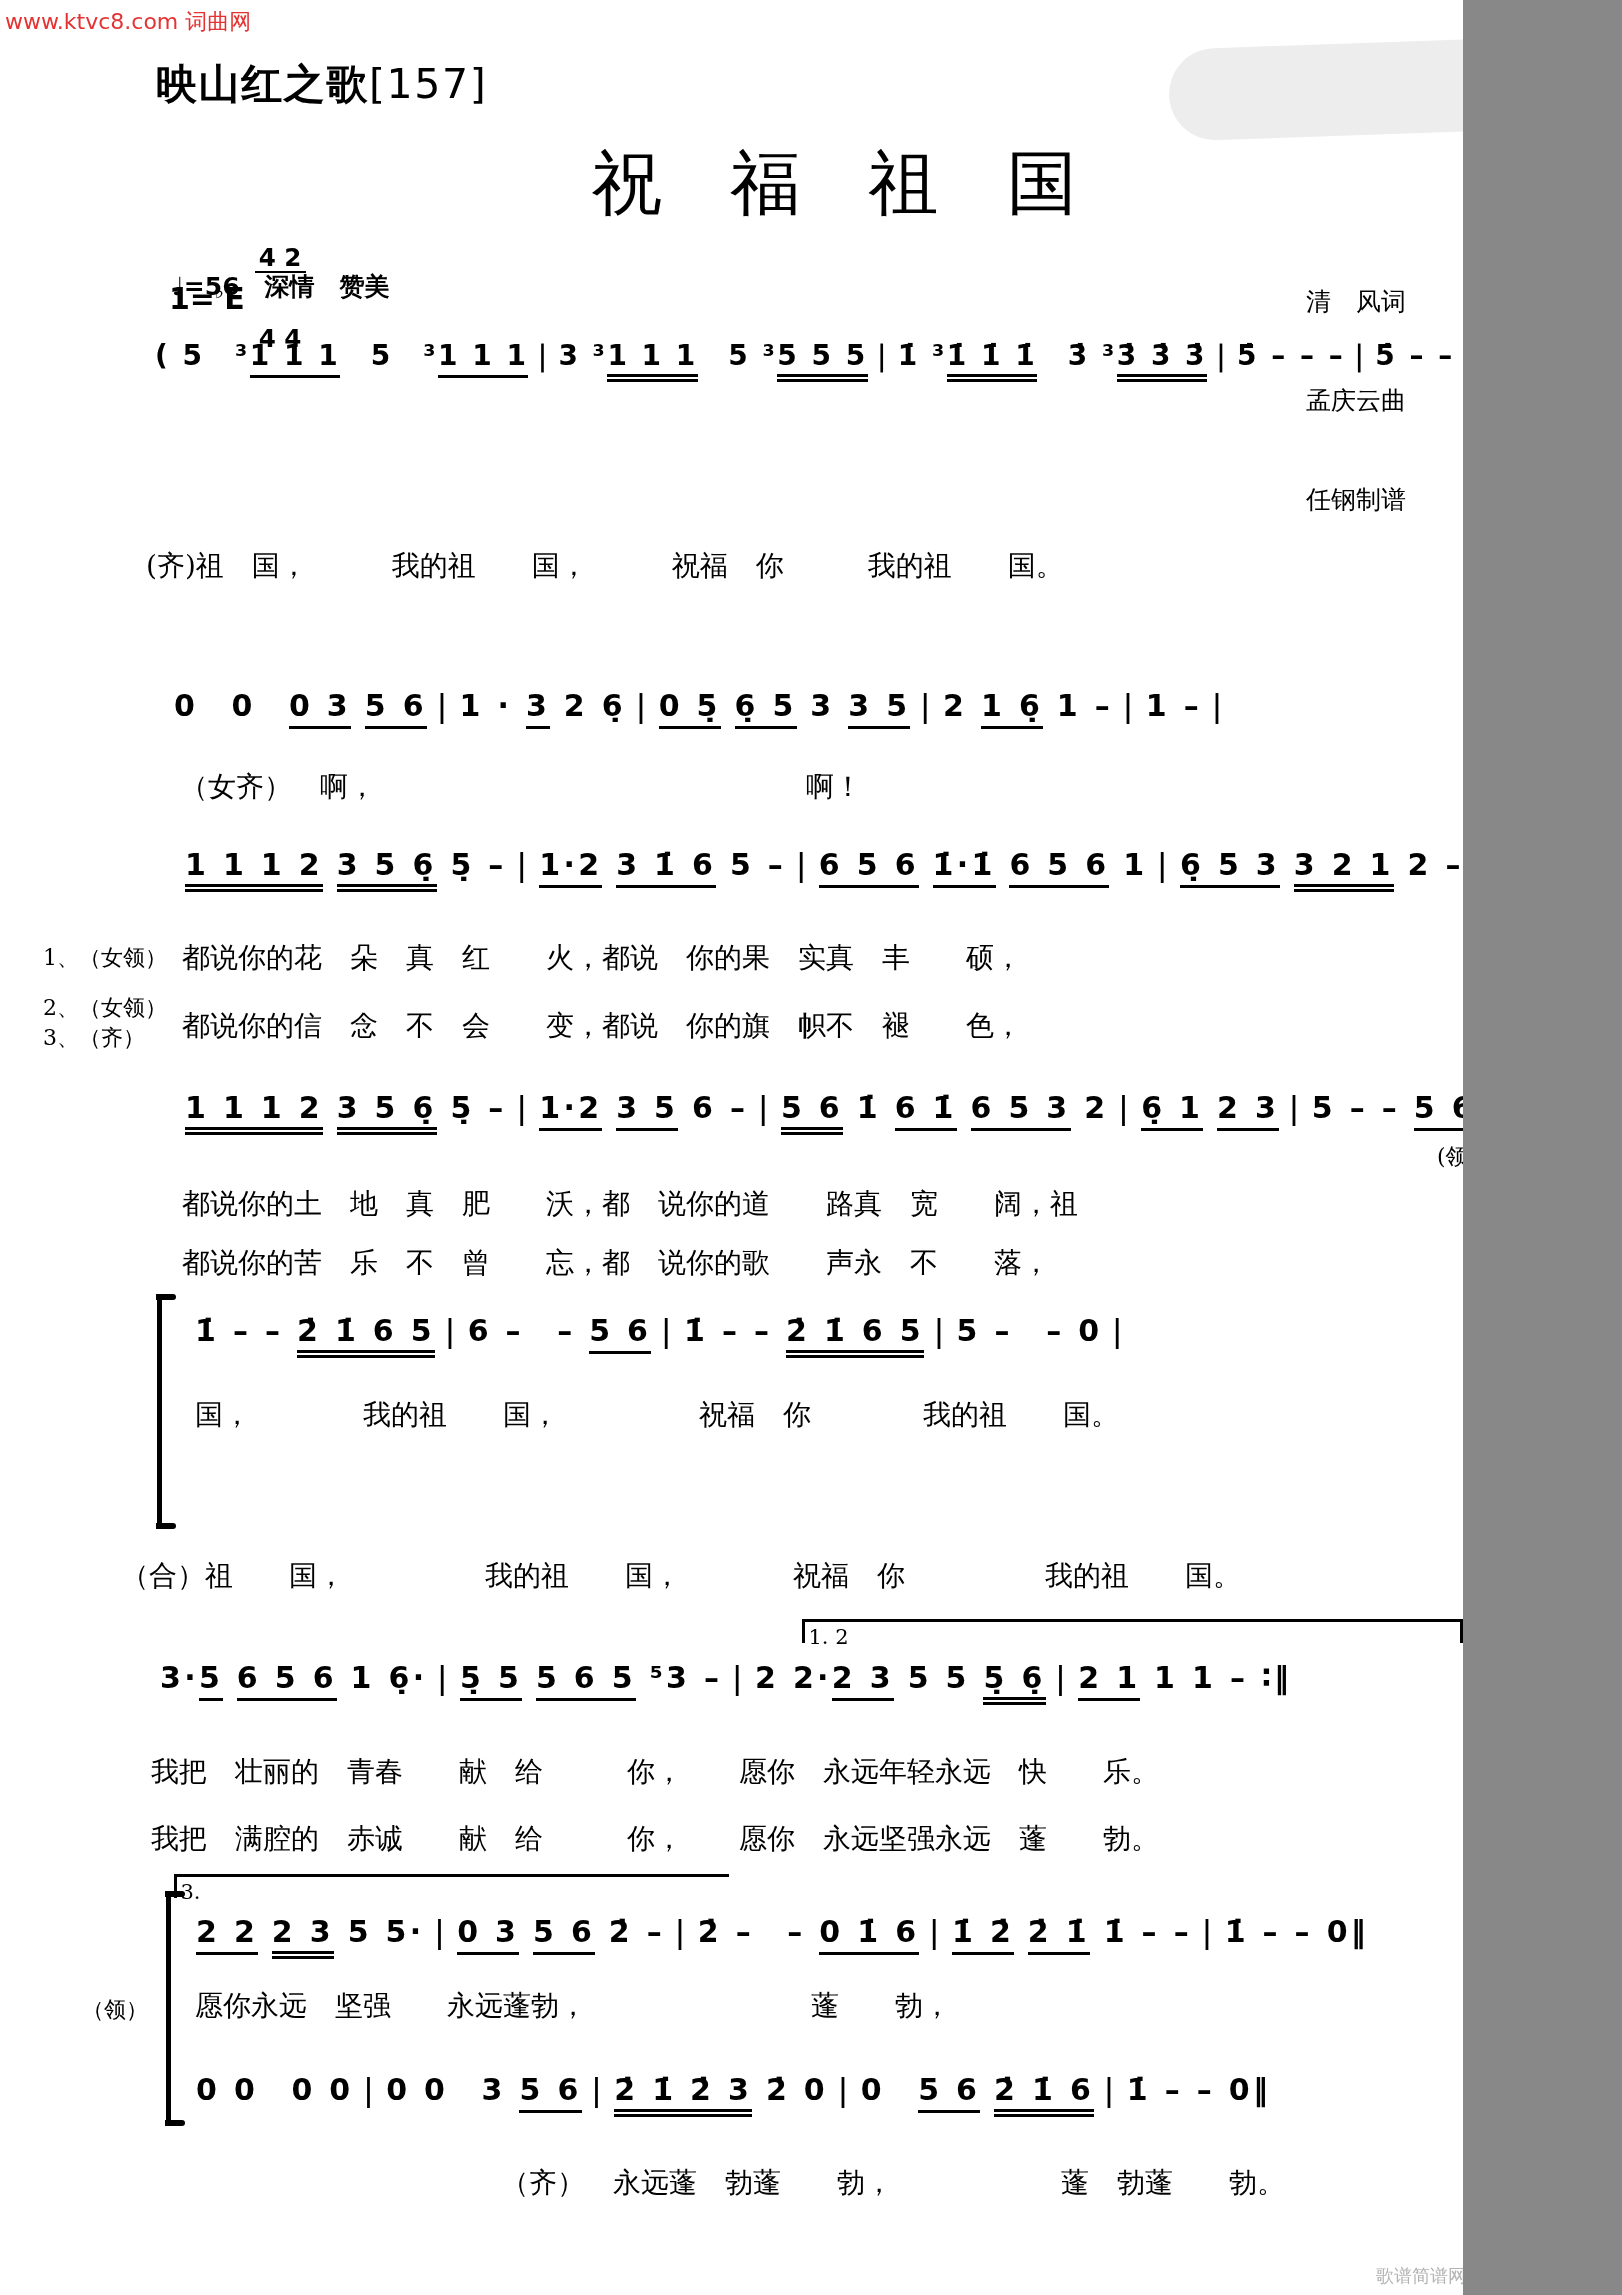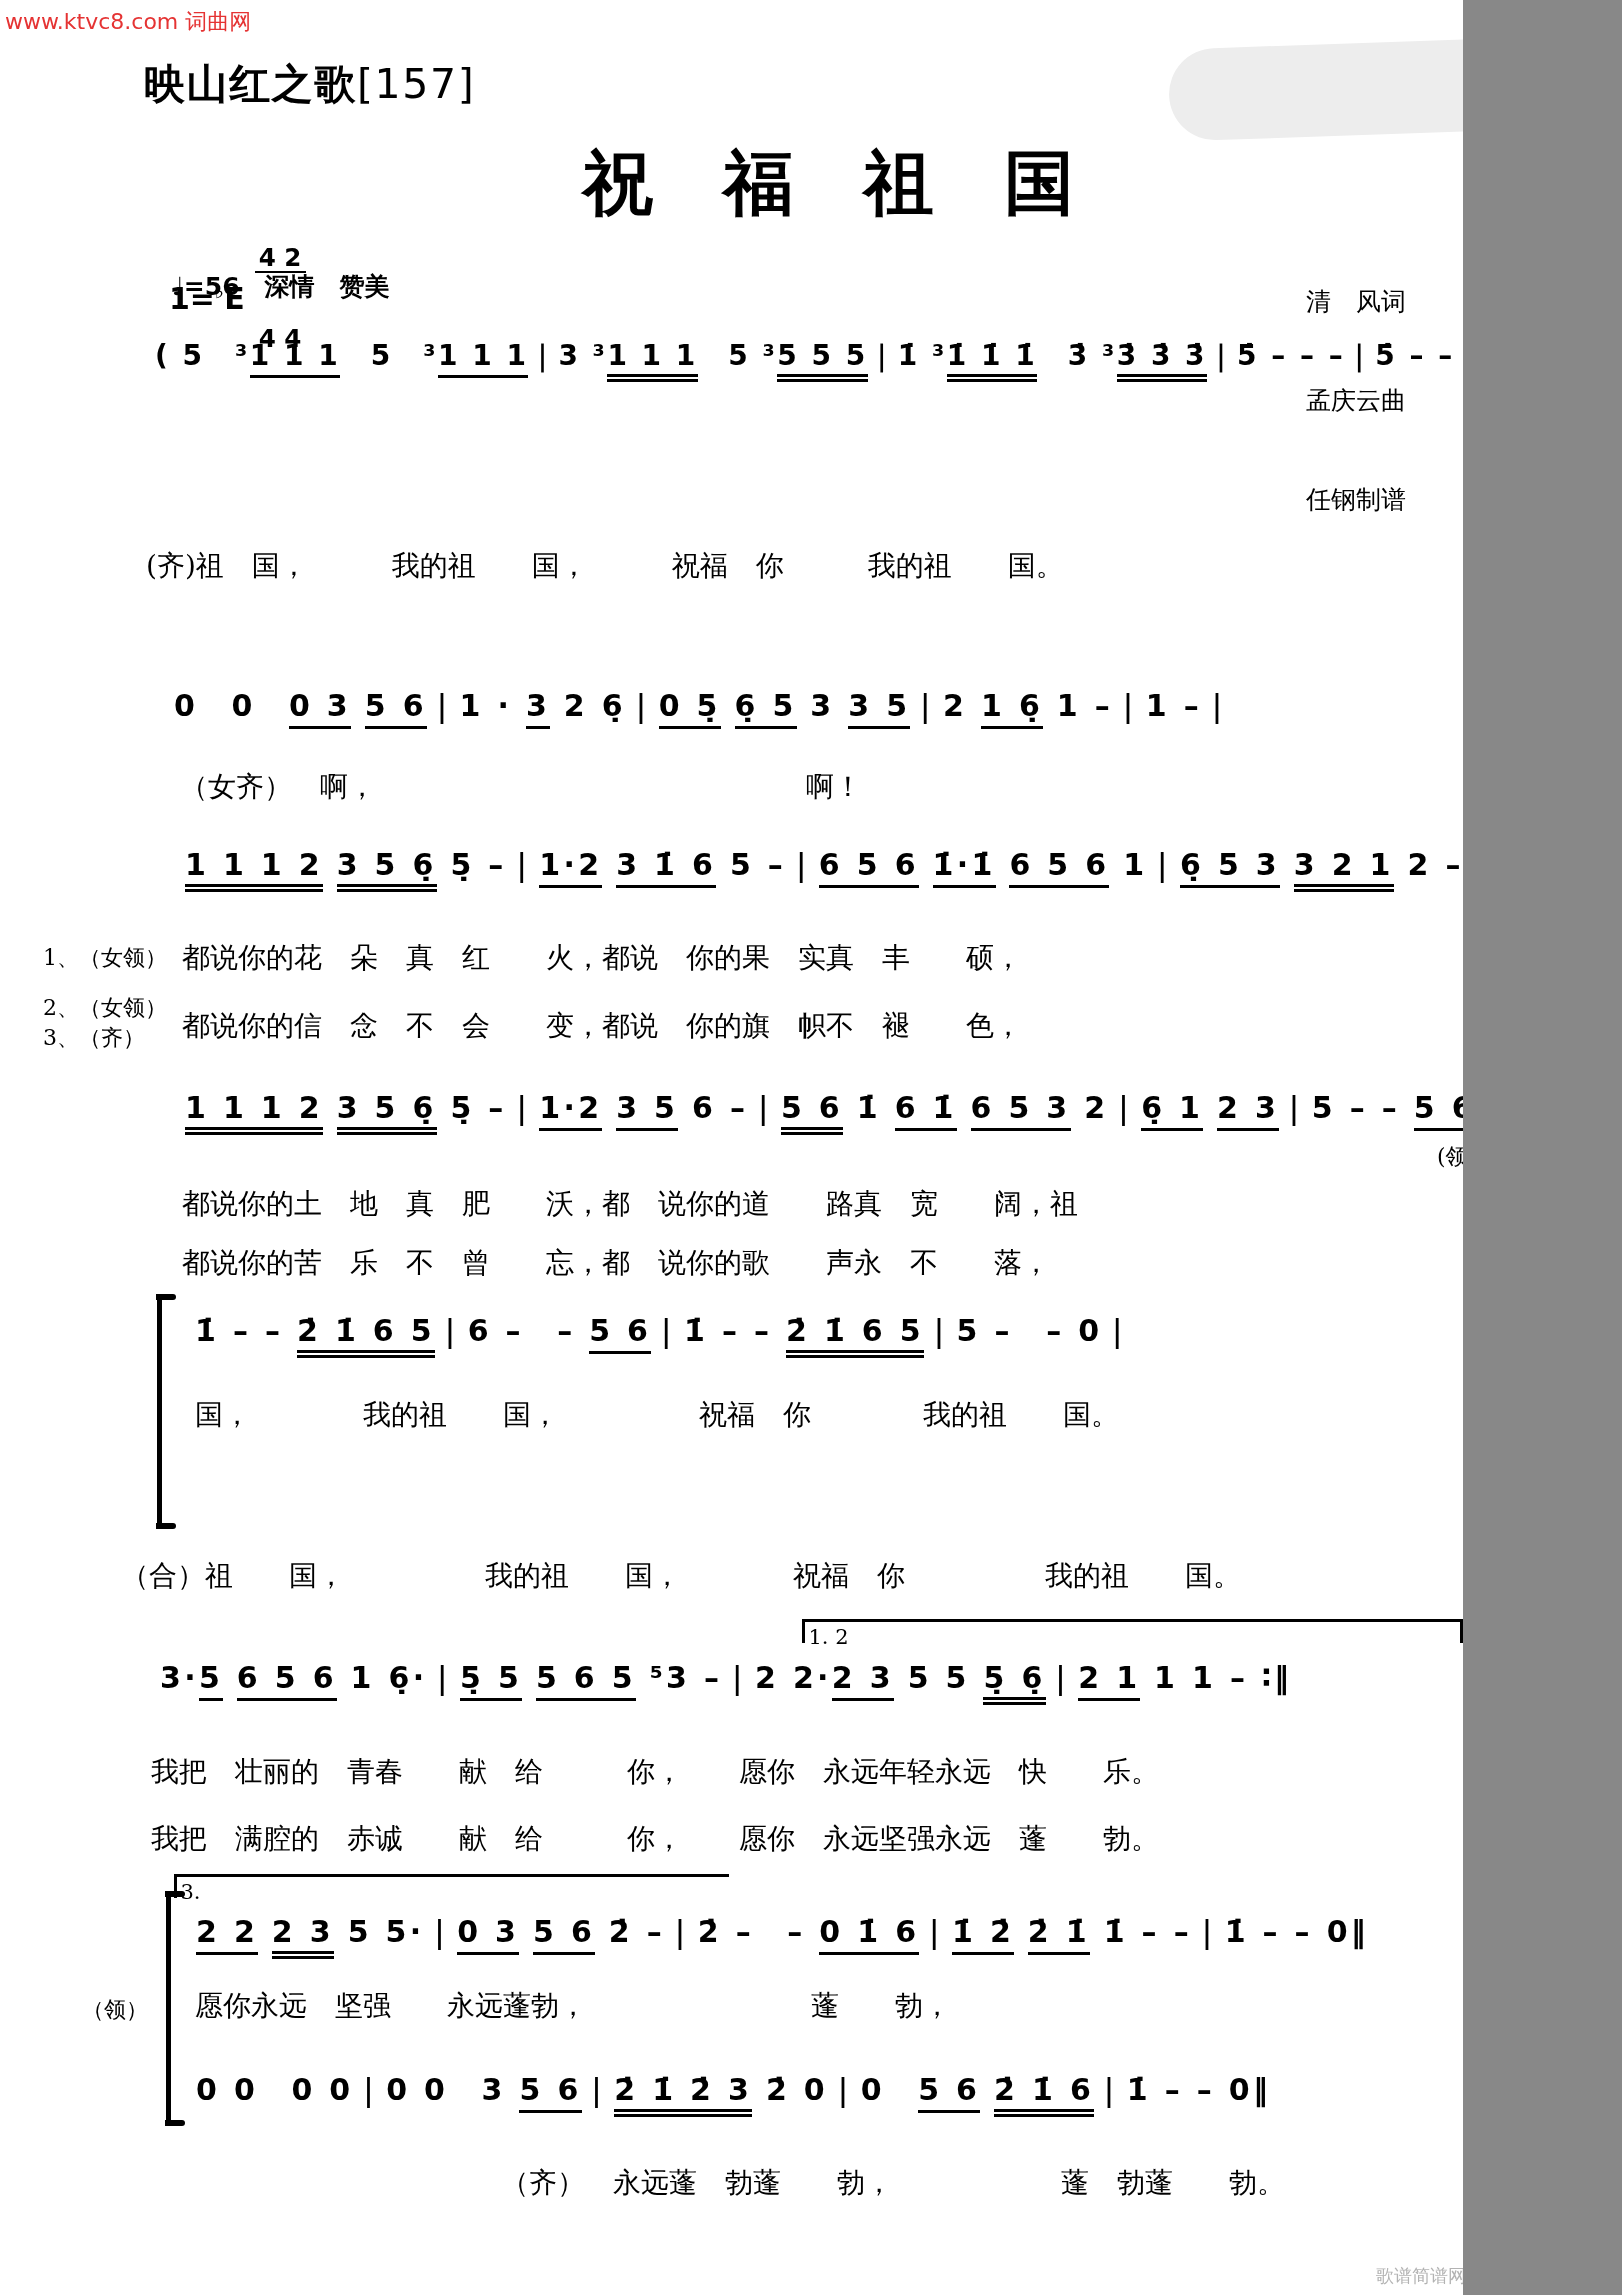--- a/index.html
+++ b/index.html
@@ -6,21 +6,21 @@
   #page{position:relative;width:1463px;height:2295px;background:#ffffff;
         font-family:"DejaVu Sans",sans-serif;color:#000;overflow:hidden;}
   .abs{position:absolute;white-space:pre;}
   .music{font-weight:bold;font-size:30px;letter-spacing:3.3px;font-family:"DejaVu Sans",sans-serif;}
   .m-sm{font-size:28px;letter-spacing:2.5px;}
   .music .b1{border-bottom:3.3px solid #000;padding-bottom:2.5px;}
   .music .b2{border-bottom:8.2px double #000;padding-bottom:1.6px;}
   .lyr{font-size:28px;font-family:"DejaVu Serif","DejaVu Sans",serif;}
   .small{font-size:22px;font-family:"DejaVu Serif","DejaVu Sans",serif;line-height:29.5px;}
   .red{color:#e53333;font-size:22px;}
-  .title{font-family:"DejaVu Serif","DejaVu Sans",serif;font-weight:bold;font-size:70px;letter-spacing:23px;}
+  .title{font-family:"DejaVu Serif","DejaVu Sans",serif;font-weight:normal;font-size:70px;letter-spacing:23px;margin-left:9px;}
   .header{font-size:41px;font-weight:bold;letter-spacing:1.6px;}
   .header .idx{font-weight:normal;}
   .gray-blob{position:absolute;left:1169px;top:43px;width:385px;height:92px;
              background:#ededed;border-radius:57px;transform:rotate(-2deg);}
   .credits{width:146px;text-align:right;font-size:25px;line-height:33px;
            font-family:"DejaVu Serif","DejaVu Sans",serif;}
   .keysig{display:flex;align-items:center;gap:9.8px;font-weight:bold;font-size:30px;}
   .keysig sup{font-size:19.6px;}
   .frac{display:inline-block;text-align:left;font-size:24.6px;font-weight:bold;line-height:1.05;}
   .frac .top{border-bottom:2.5px solid #000;padding:0 4.1px 0.8px 4.1px;display:block;}
@@ -39,21 +39,21 @@
 </style>
 </head>
 <body>
 
 <div id="page">
 
   <div class="abs red" style="left:4.9px;top:6.5px">www.ktvc8.com 词曲网</div>
 
   <div class="gray-blob"></div>
 
-  <div class="abs header" style="left:144px;top:57px"><span>映山红之歌</span><span class="idx">[157]</span></div>
+  <div class="abs header" style="left:156px;top:57px"><span>映山红之歌</span><span class="idx">[157]</span></div>
 
   <div class="abs title" style="left:583px;top:137px">祝 福 祖 国</div>
 
   <div class="abs keysig" style="left:169px;top:193px">
     <span><span>1=</span><sup>♭</sup><span>E</span></span>
     <span class="frac">
       <span class="top">4 2</span>
       <span class="bot">4 4</span>
     </span>
   </div>

